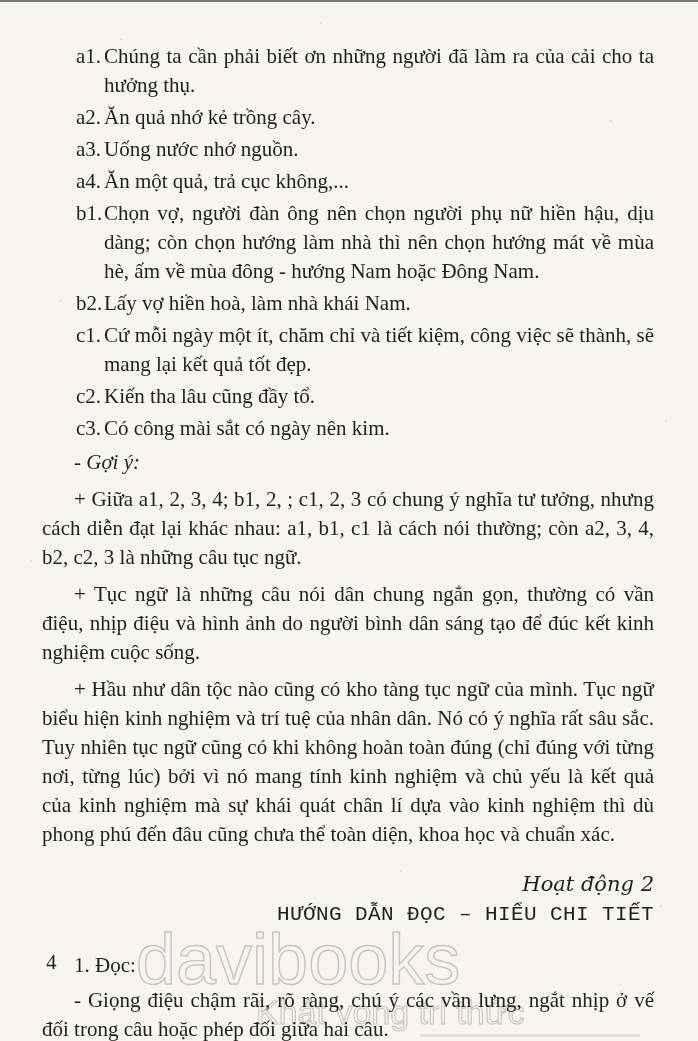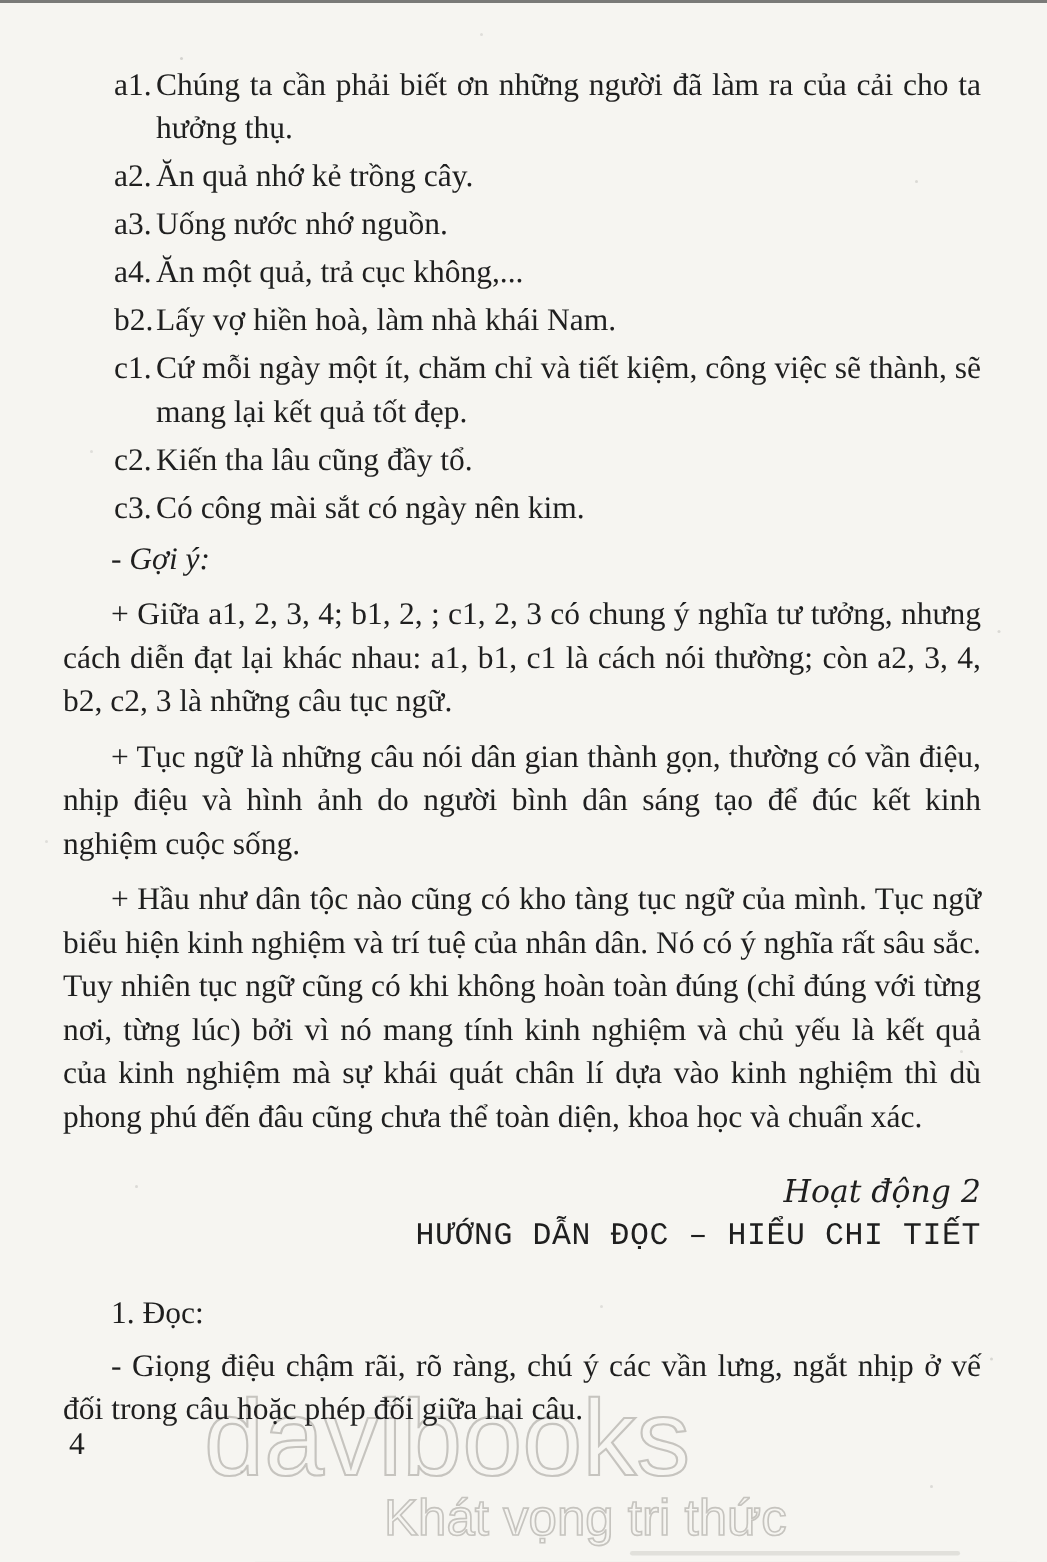--- a/index.html
+++ b/index.html
@@ -170,41 +170,45 @@
       </li>
       <li class="item">
         <span class="item-label">a3.</span>
         <span class="item-text">Uống nước nhớ nguồn.</span>
       </li>
       <li class="item">
         <span class="item-label">a4.</span>
         <span class="item-text">Ăn một quả, trả cục không,...</span>
       </li>
       <li class="item">
+        <span class="item-label">b1.</span>
+        <span class="item-text">Chọn vợ, người đàn ông nên chọn người phụ nữ hiền hậu, dịu dàng; còn chọn hướng làm nhà thì nên chọn hướng mát về mùa hè, ấm về mùa đông - hướng Nam hoặc Đông Nam.</span>
+      </li>
+      <li class="item">
         <span class="item-label">b2.</span>
         <span class="item-text">Lấy vợ hiền hoà, làm nhà khái Nam.</span>
       </li>
       <li class="item">
         <span class="item-label">c1.</span>
         <span class="item-text">Cứ mỗi ngày một ít, chăm chỉ và tiết kiệm, công việc sẽ thành, sẽ mang lại kết quả tốt đẹp.</span>
       </li>
       <li class="item">
         <span class="item-label">c2.</span>
         <span class="item-text">Kiến tha lâu cũng đầy tổ.</span>
       </li>
       <li class="item">
         <span class="item-label">c3.</span>
         <span class="item-text">Có công mài sắt có ngày nên kim.</span>
       </li>
     </ol>
 
     <p class="hint-label">- Gợi ý:</p>
 
     <p class="para">+ Giữa a1, 2, 3, 4; b1, 2, ; c1, 2, 3 có chung ý nghĩa tư tưởng, nhưng cách diễn đạt lại khác nhau: a1, b1, c1 là cách nói thường; còn a2, 3, 4, b2, c2, 3 là những câu tục ngữ.</p>
-    <p class="para">+ Tục ngữ là những câu nói dân gian thành gọn, thường có vần điệu, nhịp điệu và hình ảnh do người bình dân sáng tạo để đúc kết kinh nghiệm cuộc sống.</p>
+    <p class="para">+ Tục ngữ là những câu nói dân chung ngắn gọn, thường có vần điệu, nhịp điệu và hình ảnh do người bình dân sáng tạo để đúc kết kinh nghiệm cuộc sống.</p>
     <p class="para">+ Hầu như dân tộc nào cũng có kho tàng tục ngữ của mình. Tục ngữ biểu hiện kinh nghiệm và trí tuệ của nhân dân. Nó có ý nghĩa rất sâu sắc. Tuy nhiên tục ngữ cũng có khi không hoàn toàn đúng (chỉ đúng với từng nơi, từng lúc) bởi vì nó mang tính kinh nghiệm và chủ yếu là kết quả của kinh nghiệm mà sự khái quát chân lí dựa vào kinh nghiệm thì dù phong phú đến đâu cũng chưa thể toàn diện, khoa học và chuẩn xác.</p>
 
     <div class="activity-heading">
       <div class="activity-title">Hoạt động 2</div>
       <div class="activity-subtitle">HƯỚNG DẪN ĐỌC – HIỂU CHI TIẾT</div>
     </div>
 
     <p class="section-heading">1. Đọc:</p>
     <p class="section-body">- Giọng điệu chậm rãi, rõ ràng, chú ý các vần lưng, ngắt nhịp ở vế đối trong câu hoặc phép đối giữa hai câu.</p>
 

